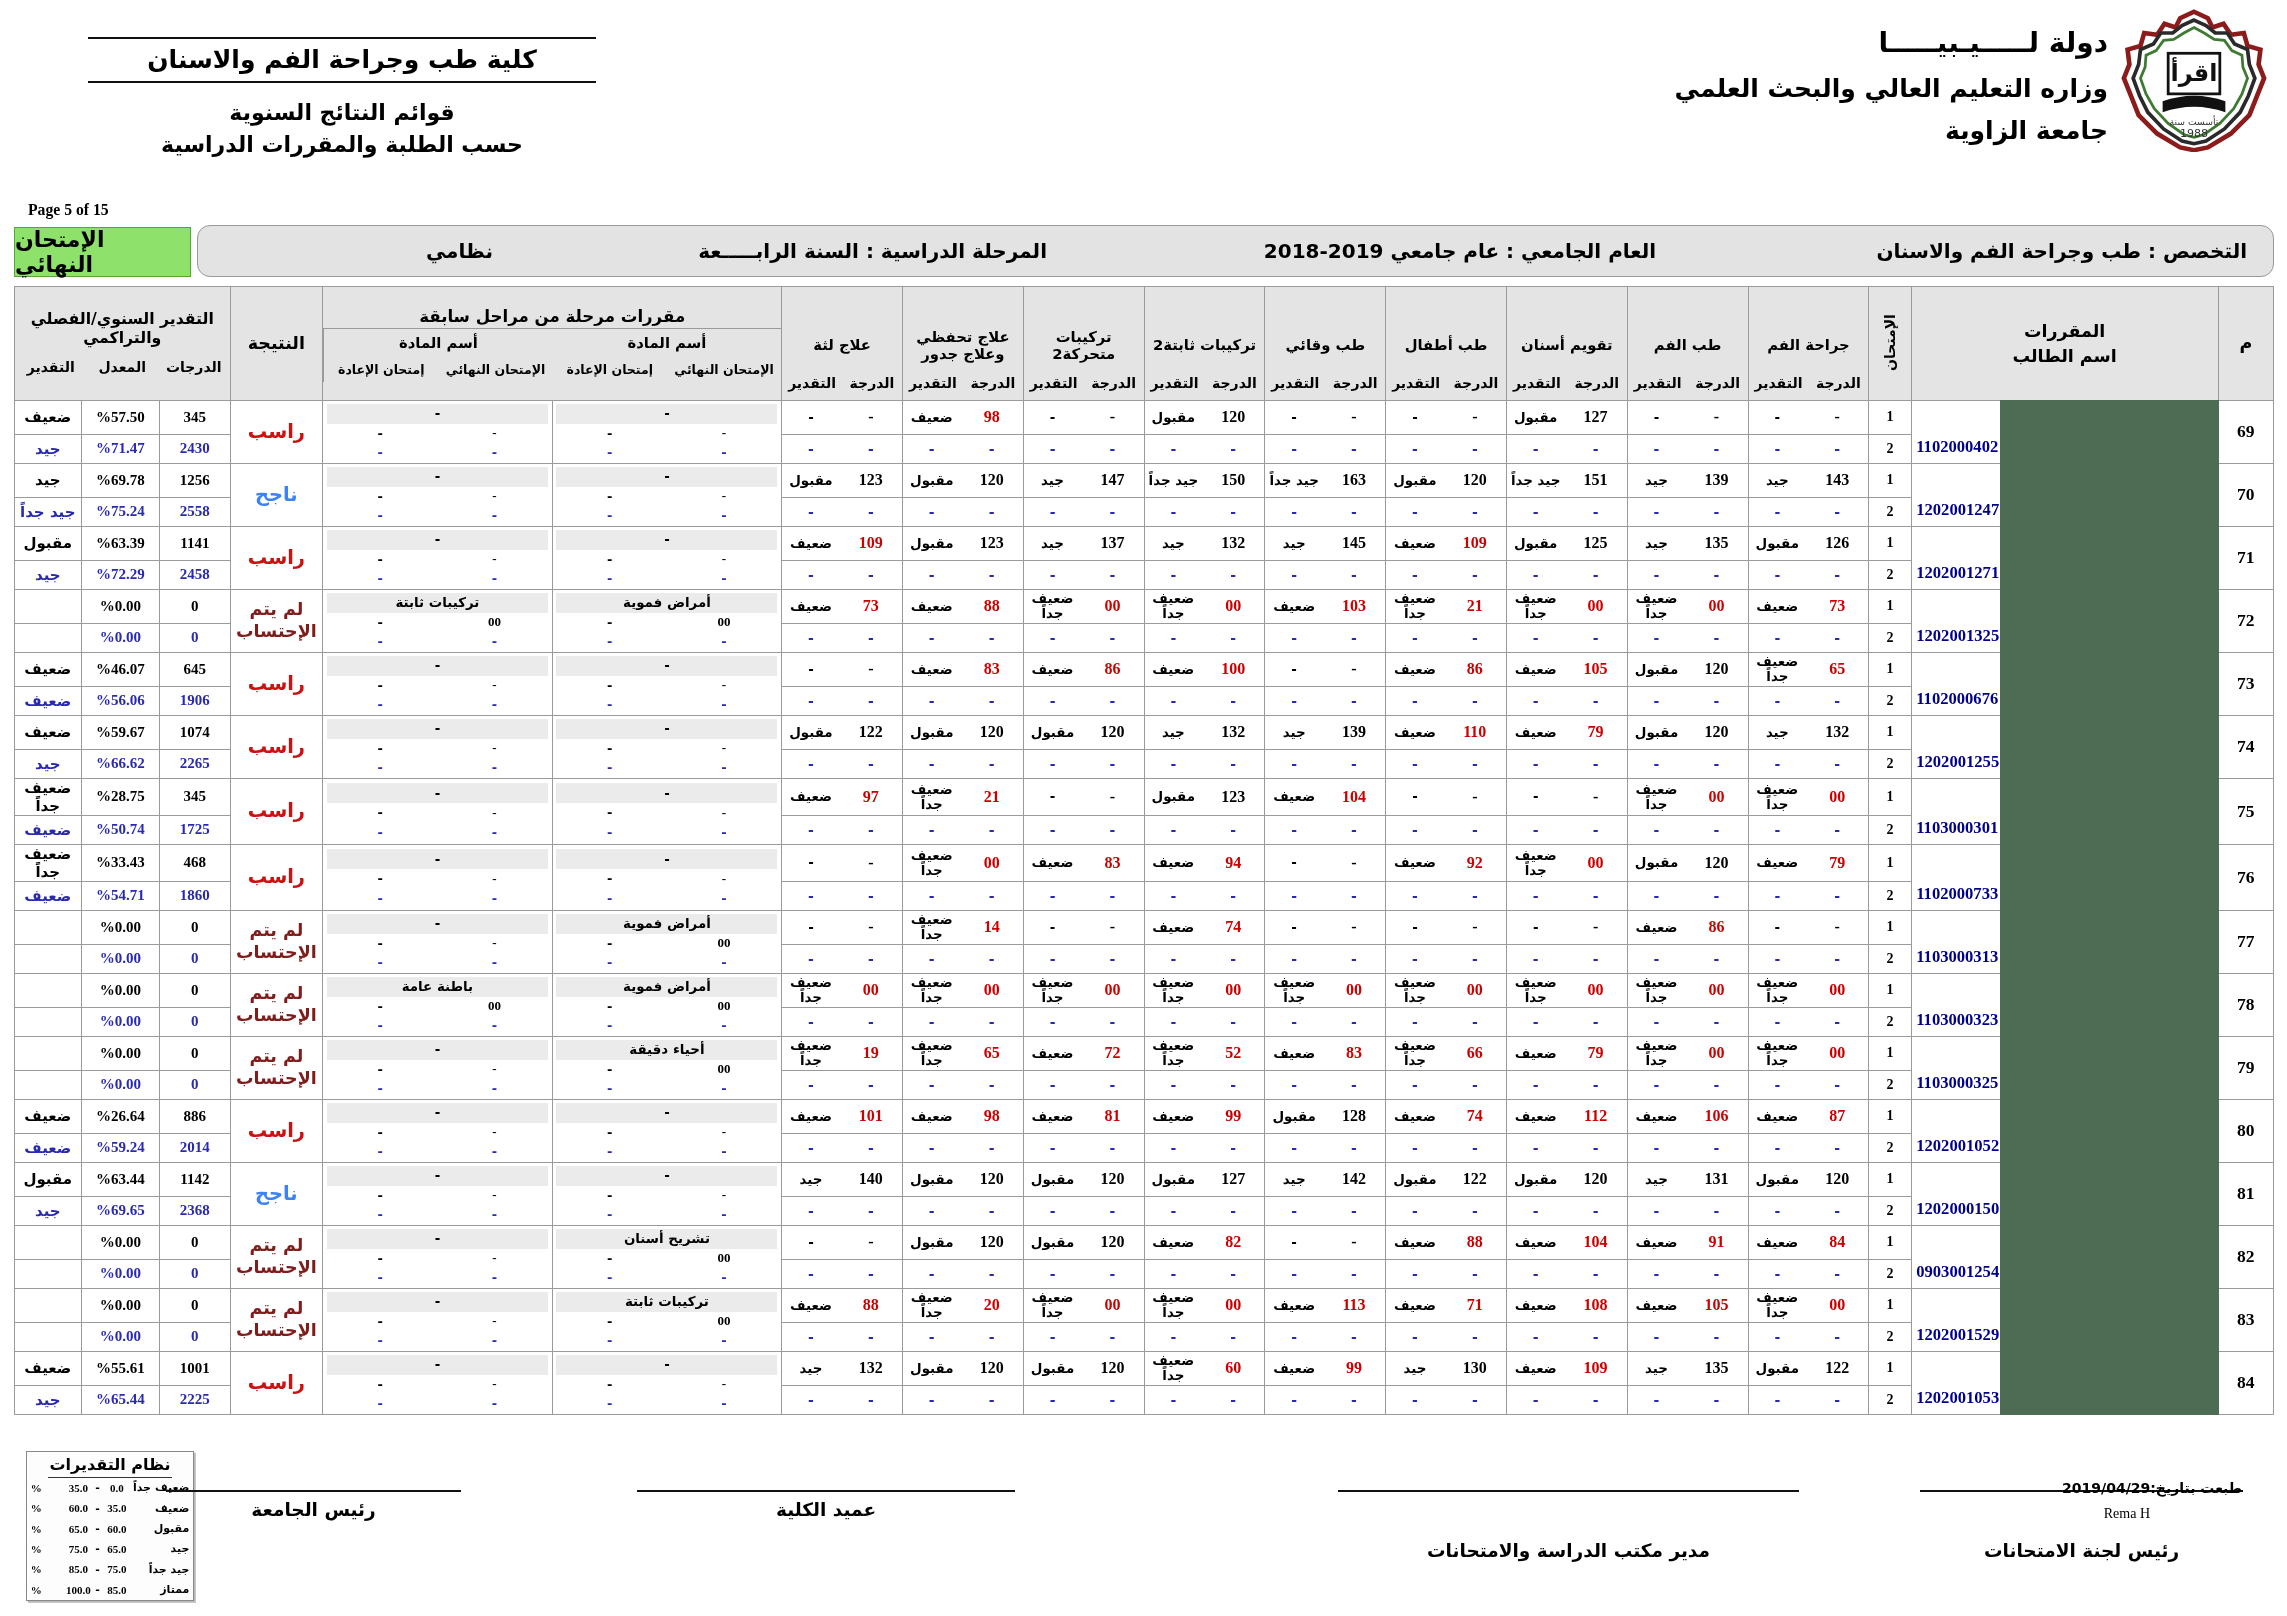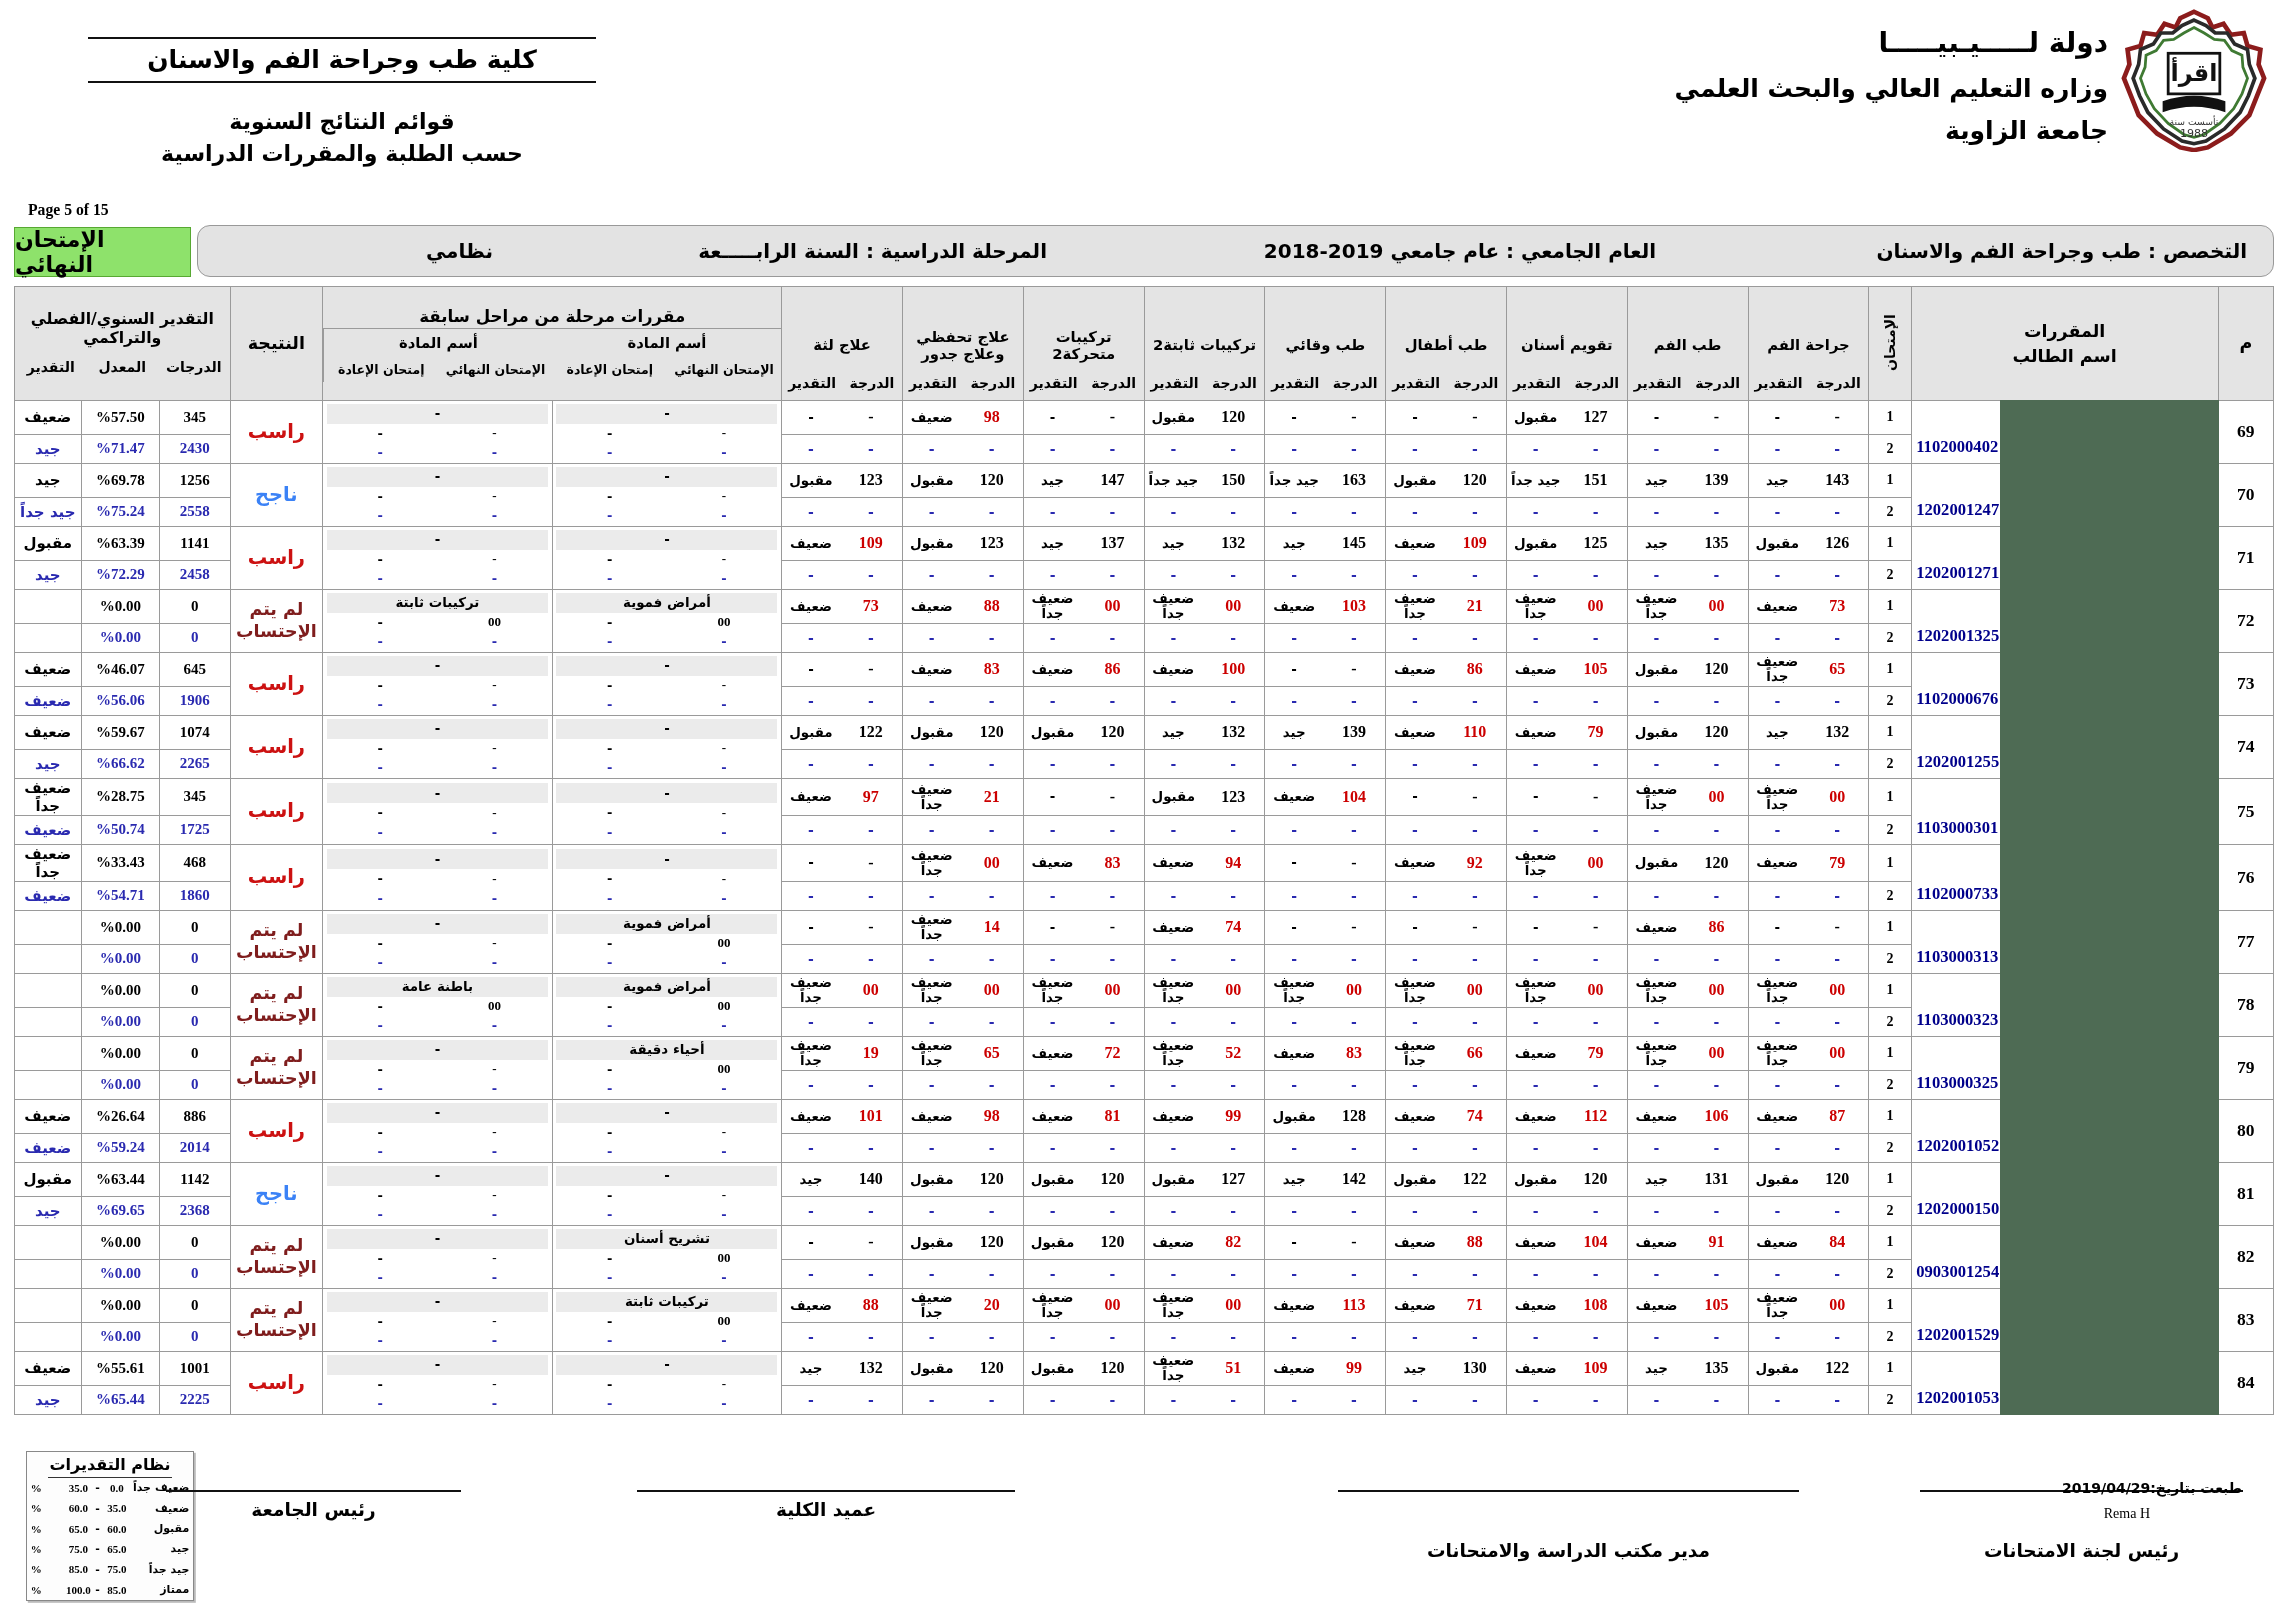--- a/index.html
+++ b/index.html
@@ -9,21 +9,21 @@
 
   
   #letterhead-right{right:180px;top:26px;width:831px;text-align:right;direction:rtl;}
   #letterhead-right .lh1{font-size:28px;font-weight:700;letter-spacing:0.9px;margin-bottom:14.8px;}
   #letterhead-right .lh2{font-size:25px;font-weight:700;margin-bottom:13px;}
   #letterhead-right .lh3{font-size:25px;font-weight:700;}
   #logo{right:20px;top:9.2px;width:148px;height:143px;}
   #letterhead-left{left:88px;top:37px;width:508px;text-align:center;direction:rtl;}
   #faculty-title{font-size:25px;font-weight:700;border-top:2.8px solid #111;border-bottom:2.8px solid #111;
                  padding:5.5px 9.2px 7.4px;display:block;}
-  #list-title{font-size:22px;font-weight:700;margin-top:26px;}
+  #list-title{font-size:22px;font-weight:700;margin-top:17px;}
   #list-subtitle{font-size:22px;font-weight:700;margin-top:7.4px;}
   #page-label{left:28px;top:201px;font-size:15.7px;font-weight:700;font-family:"Liberation Serif",serif;}
 
   
   #exam-badge{left:14px;top:227px;width:175px;height:48px;background:#8ee26b;border:1.8px solid #57a832;
               display:flex;align-items:center;justify-content:center;font-size:22px;font-weight:700;}
   #info-bar{left:197px;top:225px;width:2075px;height:50px;background:#e3e3e3;border:1.8px solid #999;
             border-radius:13px;direction:rtl;display:flex;align-items:center;font-size:20px;font-weight:700;}
   #info-bar .seg{white-space:nowrap;}
   #seg-major{margin-right:26px;width:591px;}
@@ -2549,21 +2549,21 @@
           </div>
         </td>
         <td class="subj">
           <div class="pair">
             <span class="deg num red">99</span>
             <span class="grd">ضعيف</span>
           </div>
         </td>
         <td class="subj">
           <div class="pair">
-            <span class="deg num red">51</span>
+            <span class="deg num red">60</span>
             <span class="grd">ضعيف جداً</span>
           </div>
         </td>
         <td class="subj">
           <div class="pair">
             <span class="deg num">120</span>
             <span class="grd">مقبول</span>
           </div>
         </td>
         <td class="subj">

